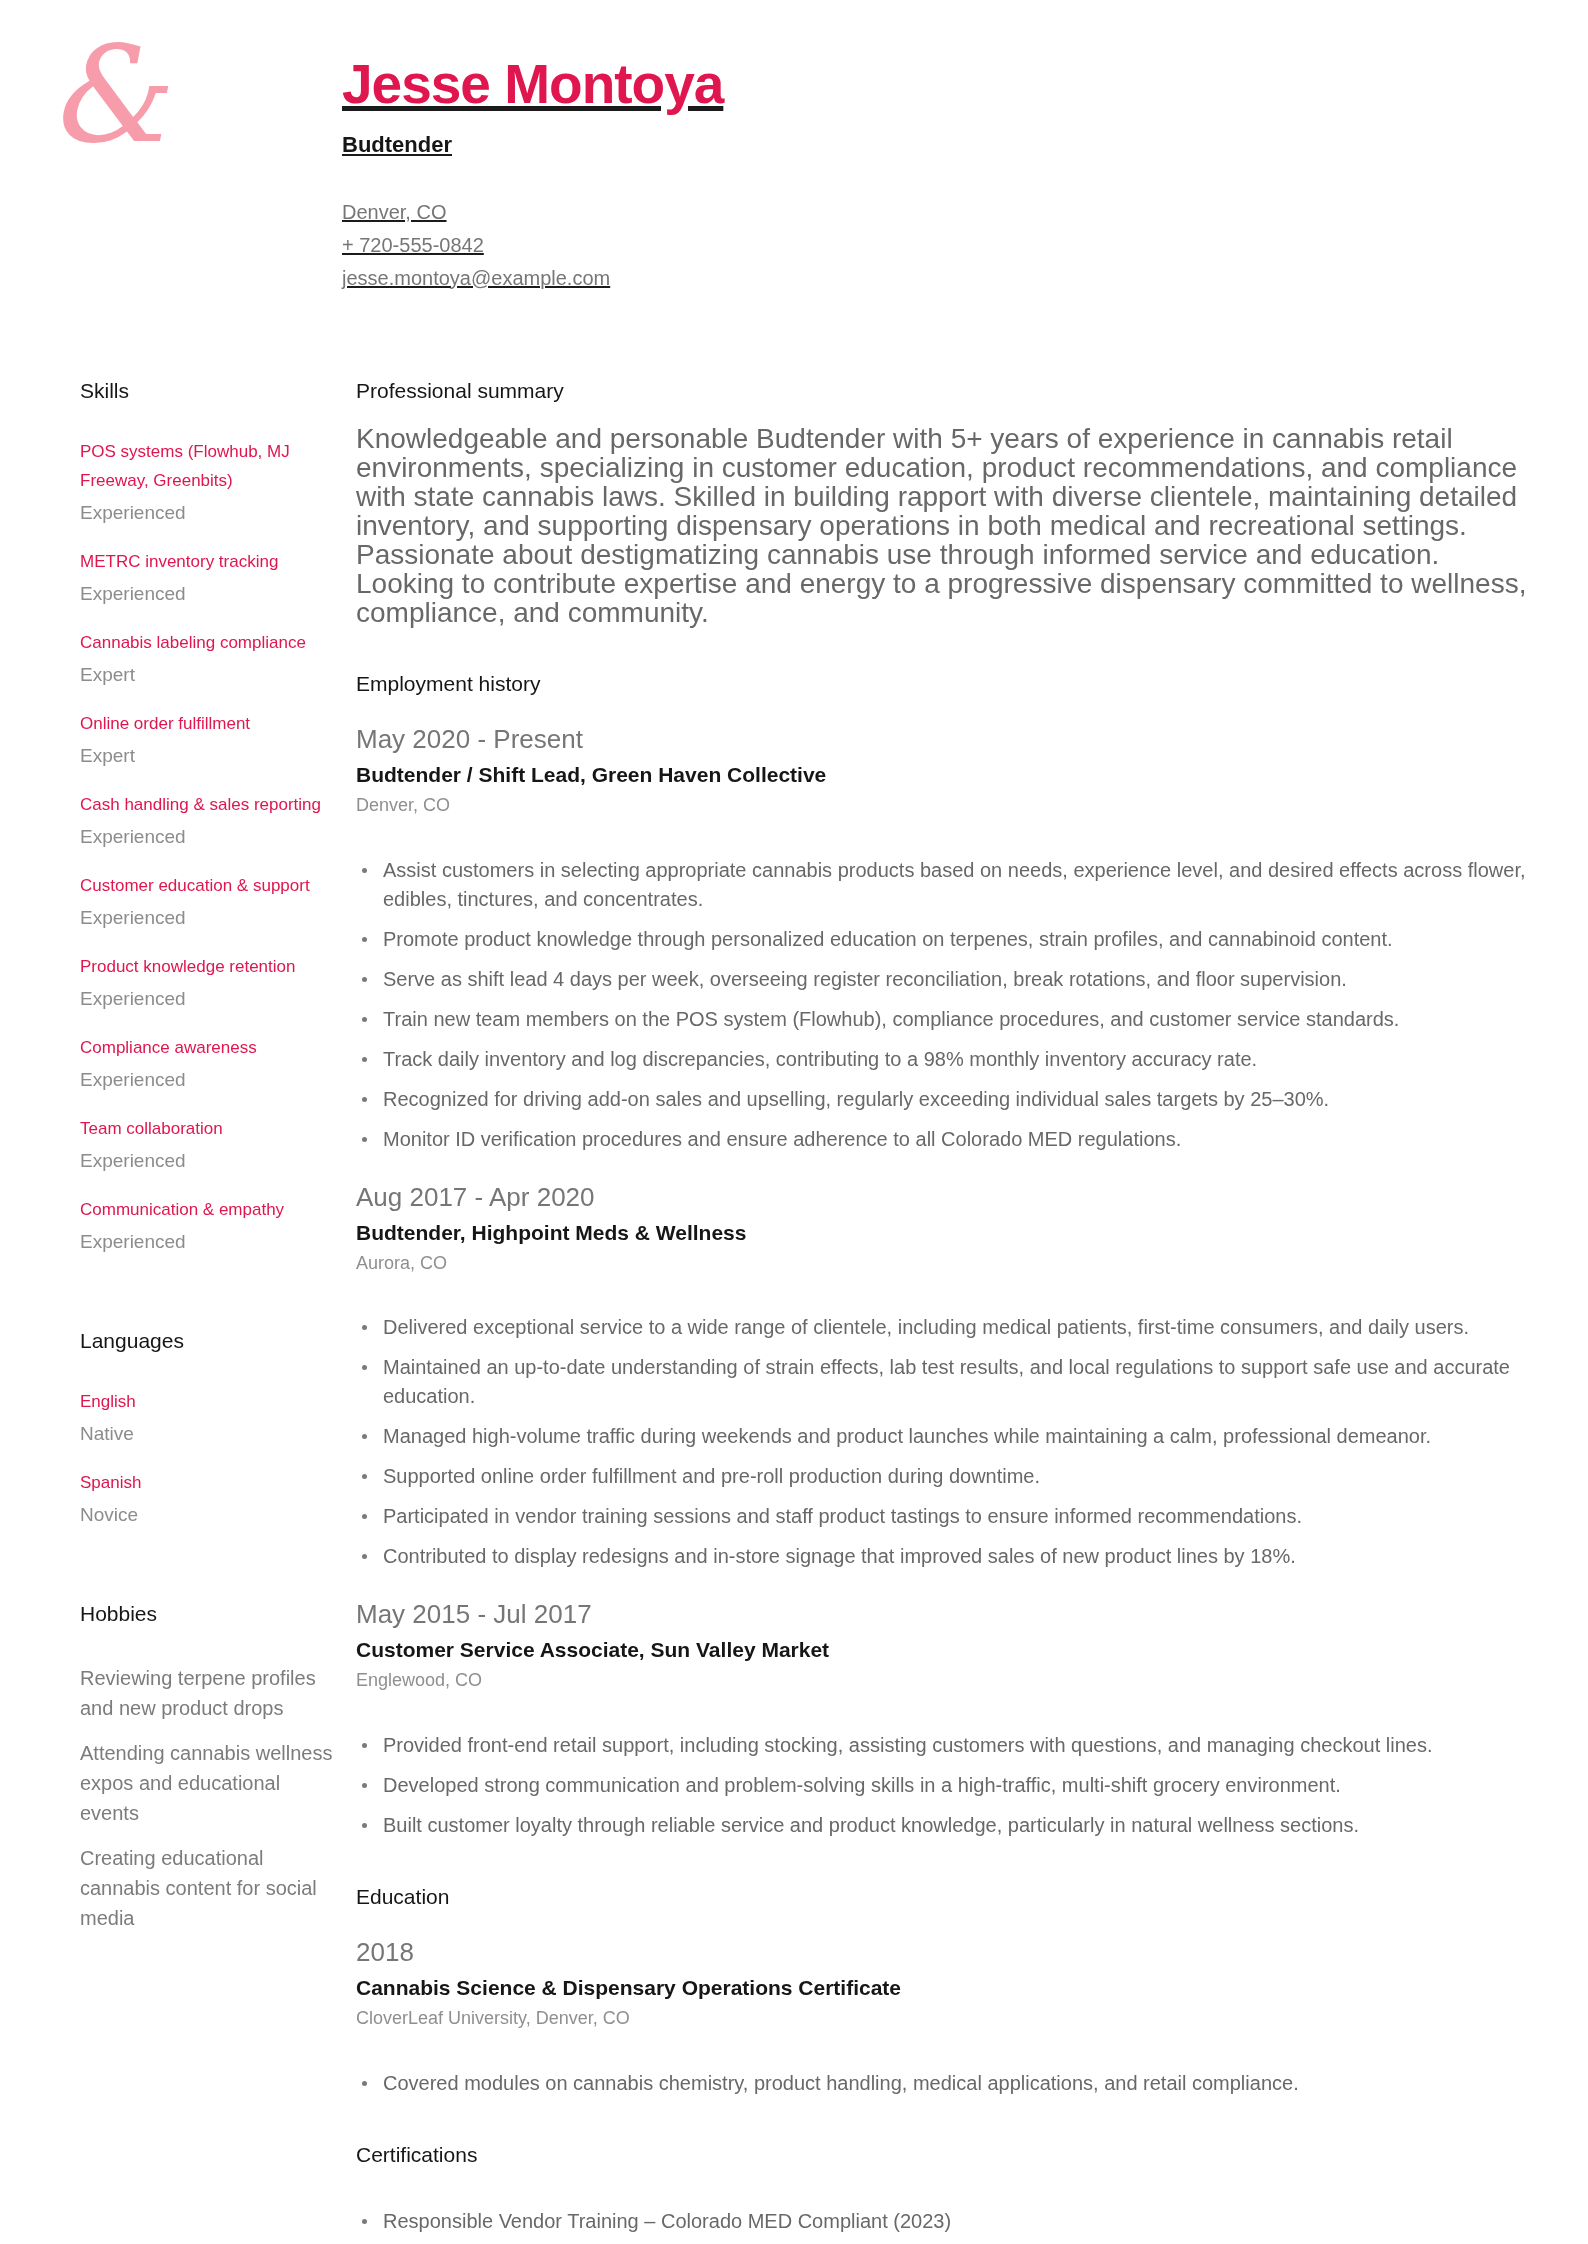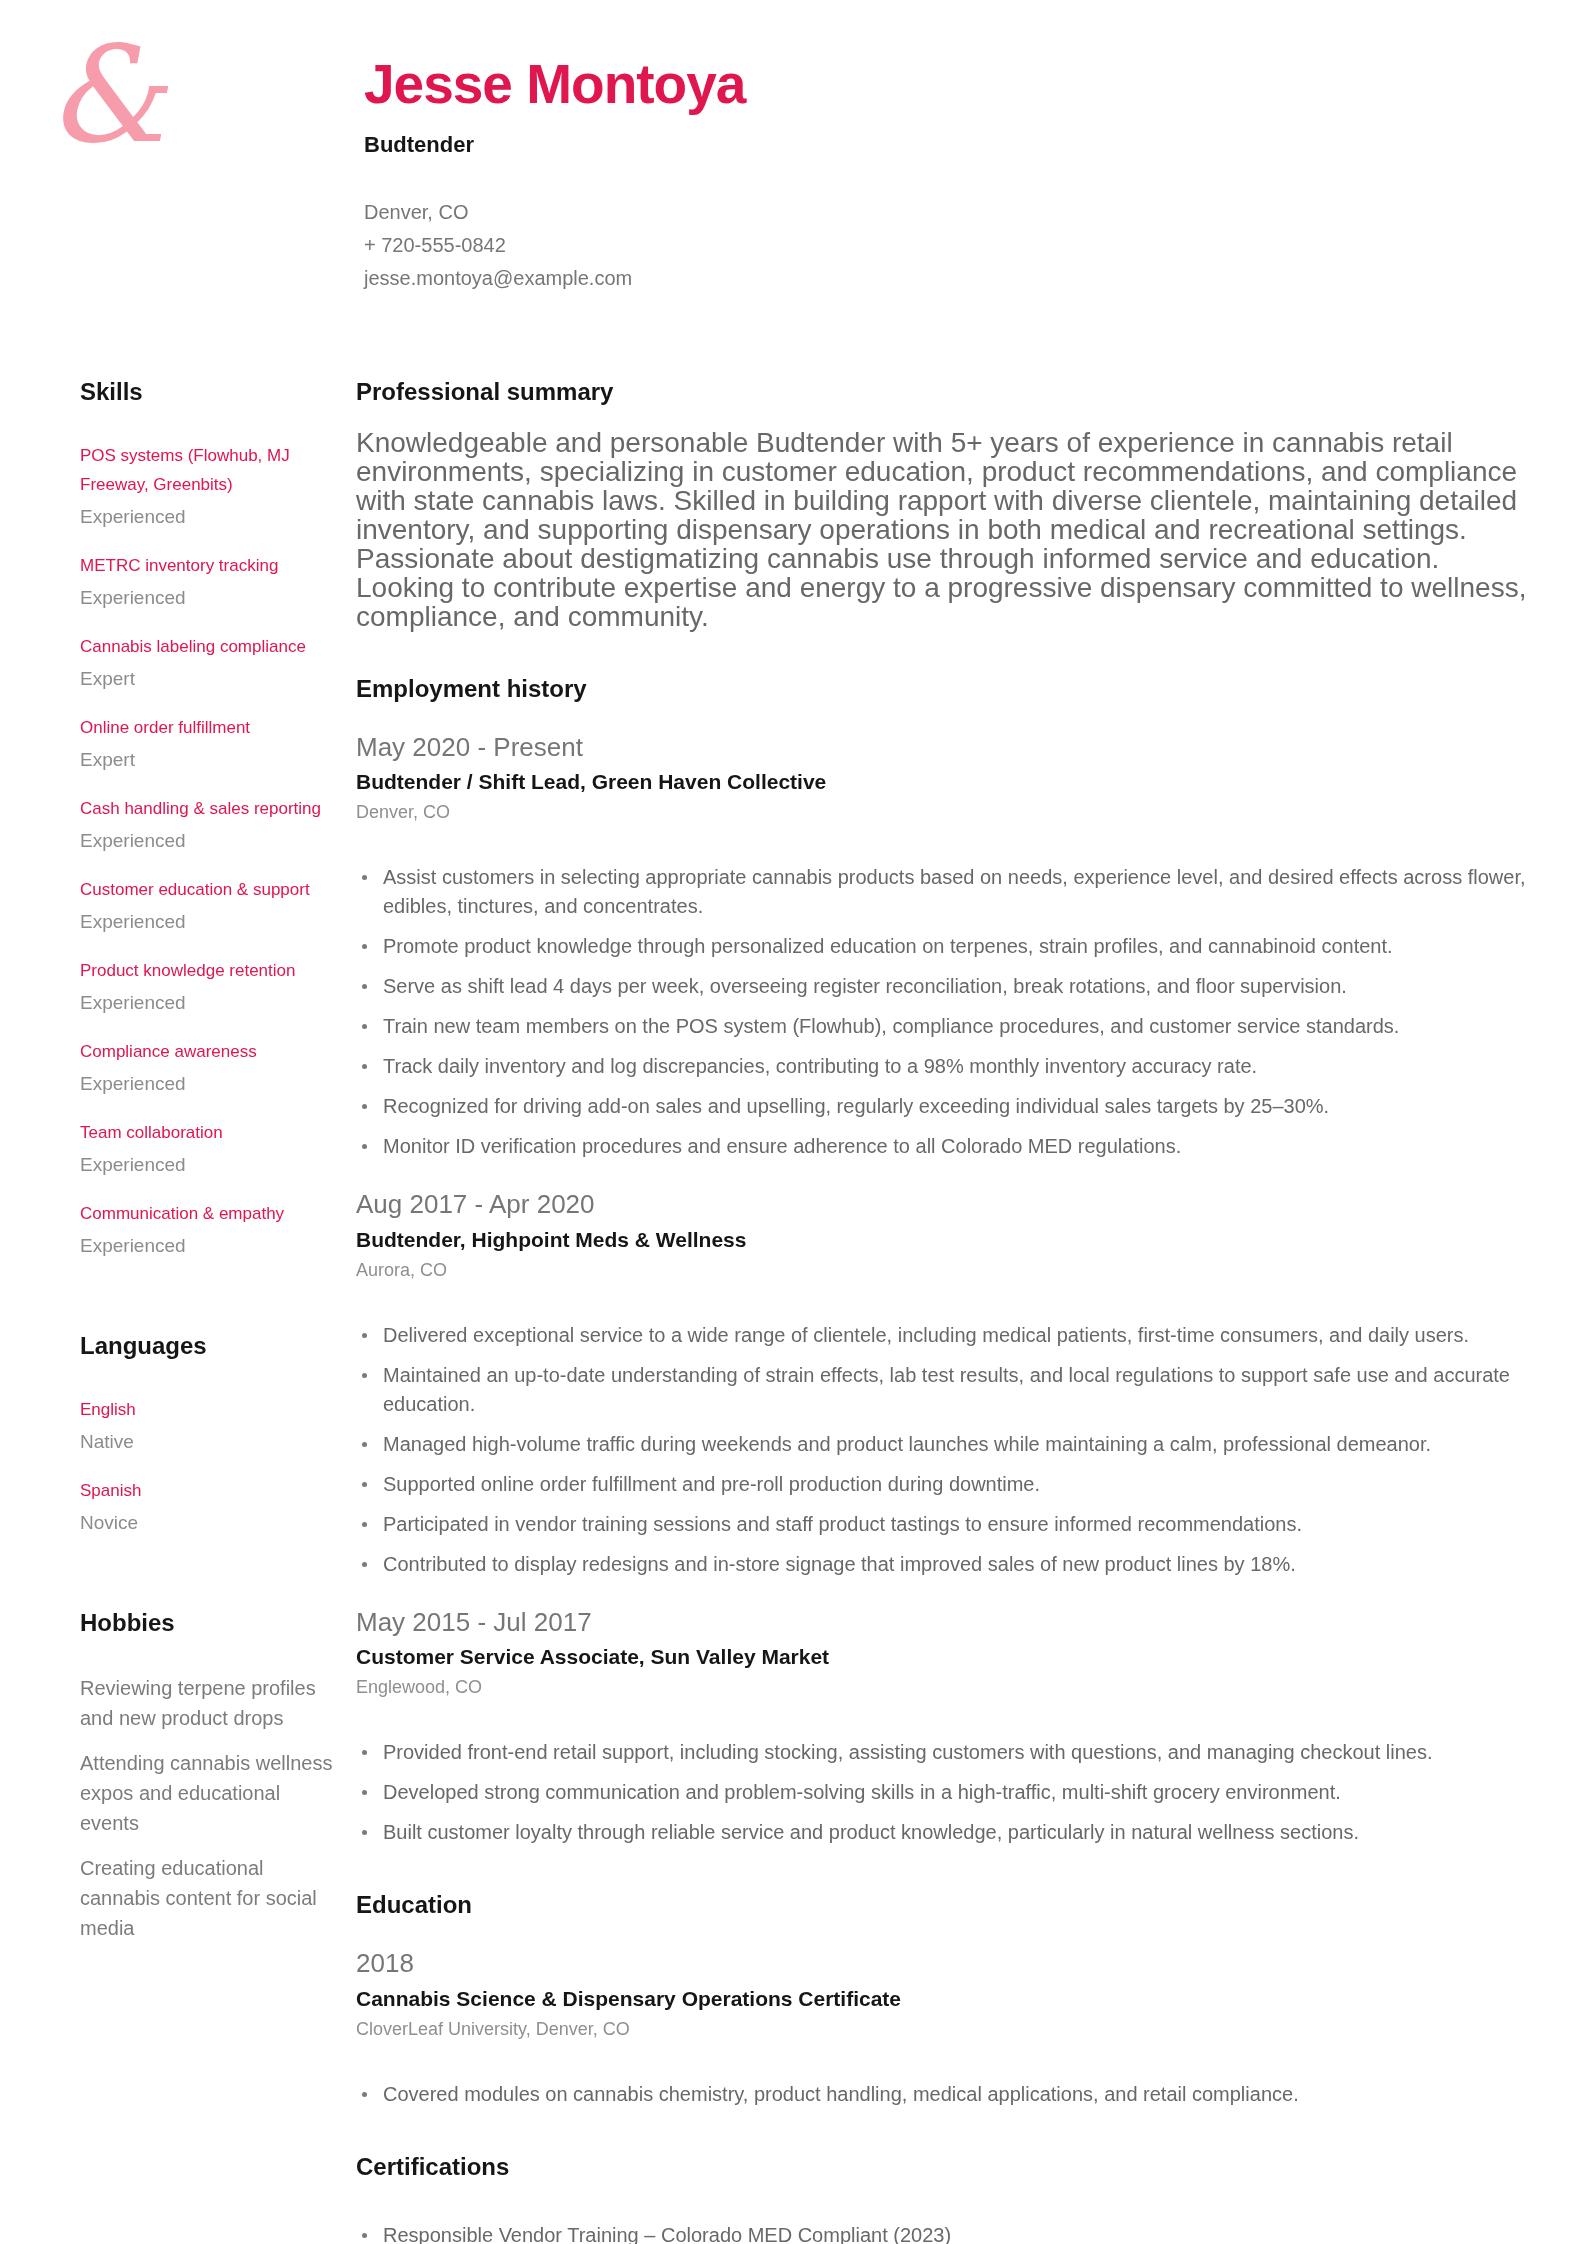--- a/index.html
+++ b/index.html
@@ -18,42 +18,42 @@
     position: absolute;
     left: 58px;
     top: 16px;
     font-family: "DejaVu Serif", serif;
     font-style: italic;
     font-size: 132px;
     line-height: 1.2;
     color: #f79cab;
   }
   
-  .header { position: absolute; left: 364px; top: 56px; width: 1100px; }
+  .header { position: absolute; left: 342px; top: 56px; width: 1100px; text-decoration: underline; }
   .name {
     font-size: 55px;
     font-weight: 700;
     letter-spacing: -1px;
     color: #e0164f;
     line-height: 1.05;
   }
   .job-title {
     margin-top: 18px;
     font-size: 22px;
     font-weight: 700;
     color: #161616;
   }
   .contact { margin-top: 44px; font-size: 20px; color: #767676; }
   .contact div { margin-bottom: 13px; line-height: 1.0; }
   
   .sidebar { position: absolute; left: 80px; top: 378px; width: 256px; }
   .main    { position: absolute; left: 356px; top: 378px; width: 1178px; }
   .section-heading {
-    font-size: 24px;
-    font-weight: 700;
+    font-size: 21px;
+    font-weight: 400;
     color: #161616;
     line-height: 1.2;
   }
   
   .side-list { margin-top: 34px; }
   .side-item { margin-bottom: 22px; }
   .side-item .item-name {
     color: #e0164f;
     font-size: 17px;
     font-weight: 500;

